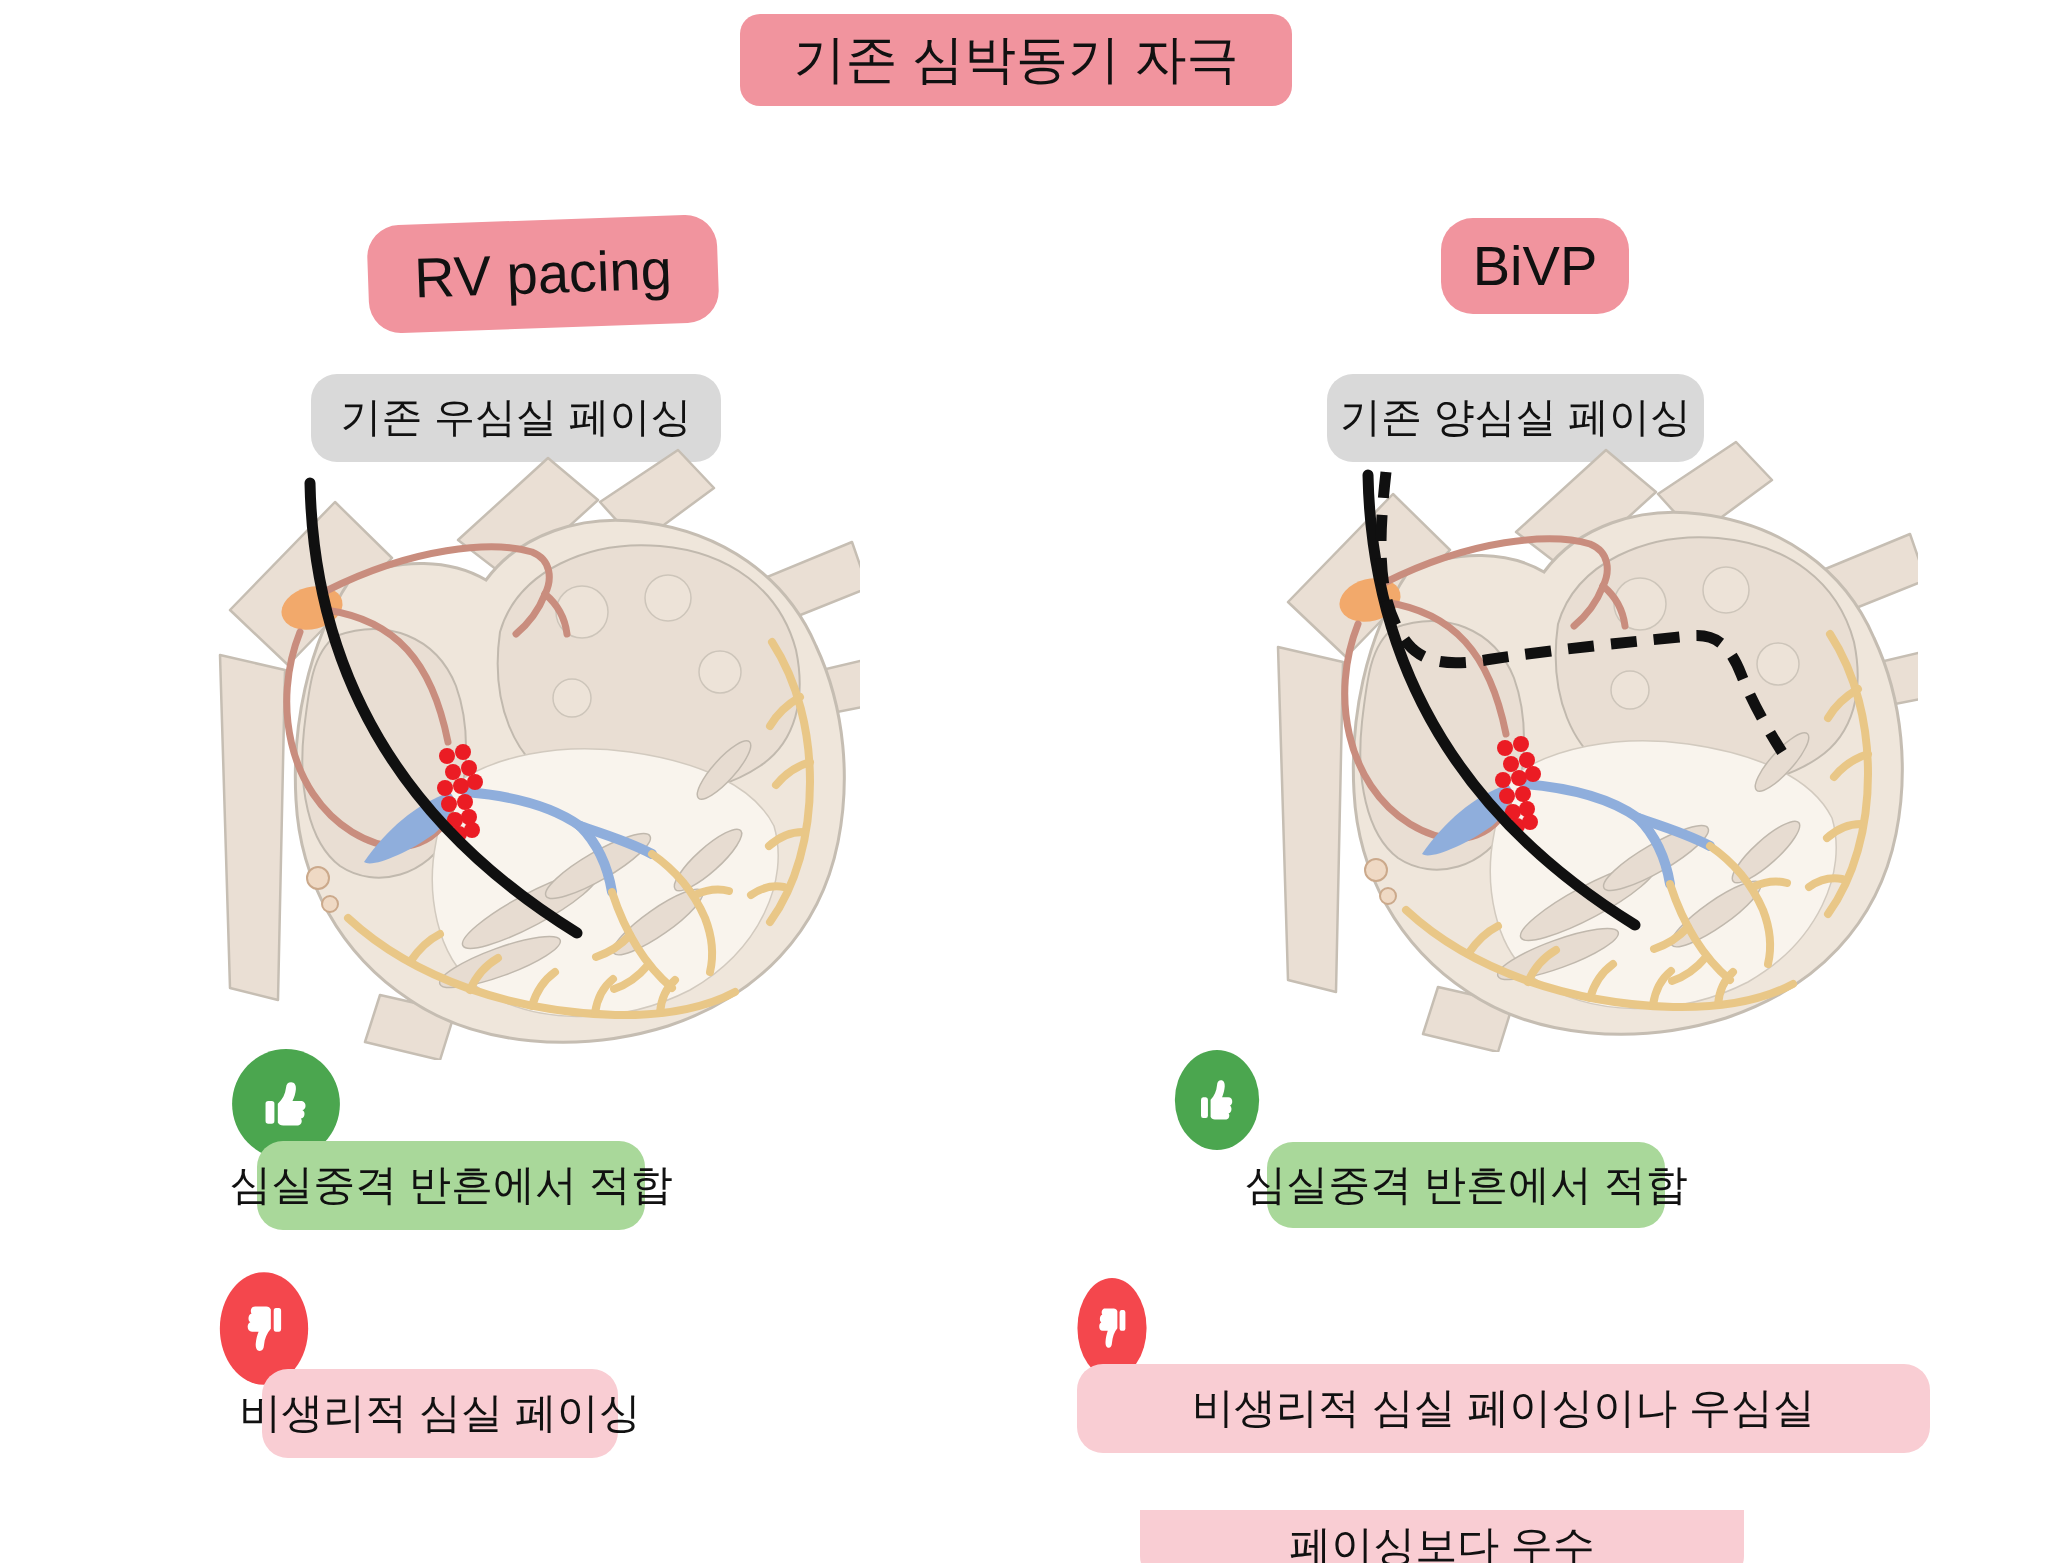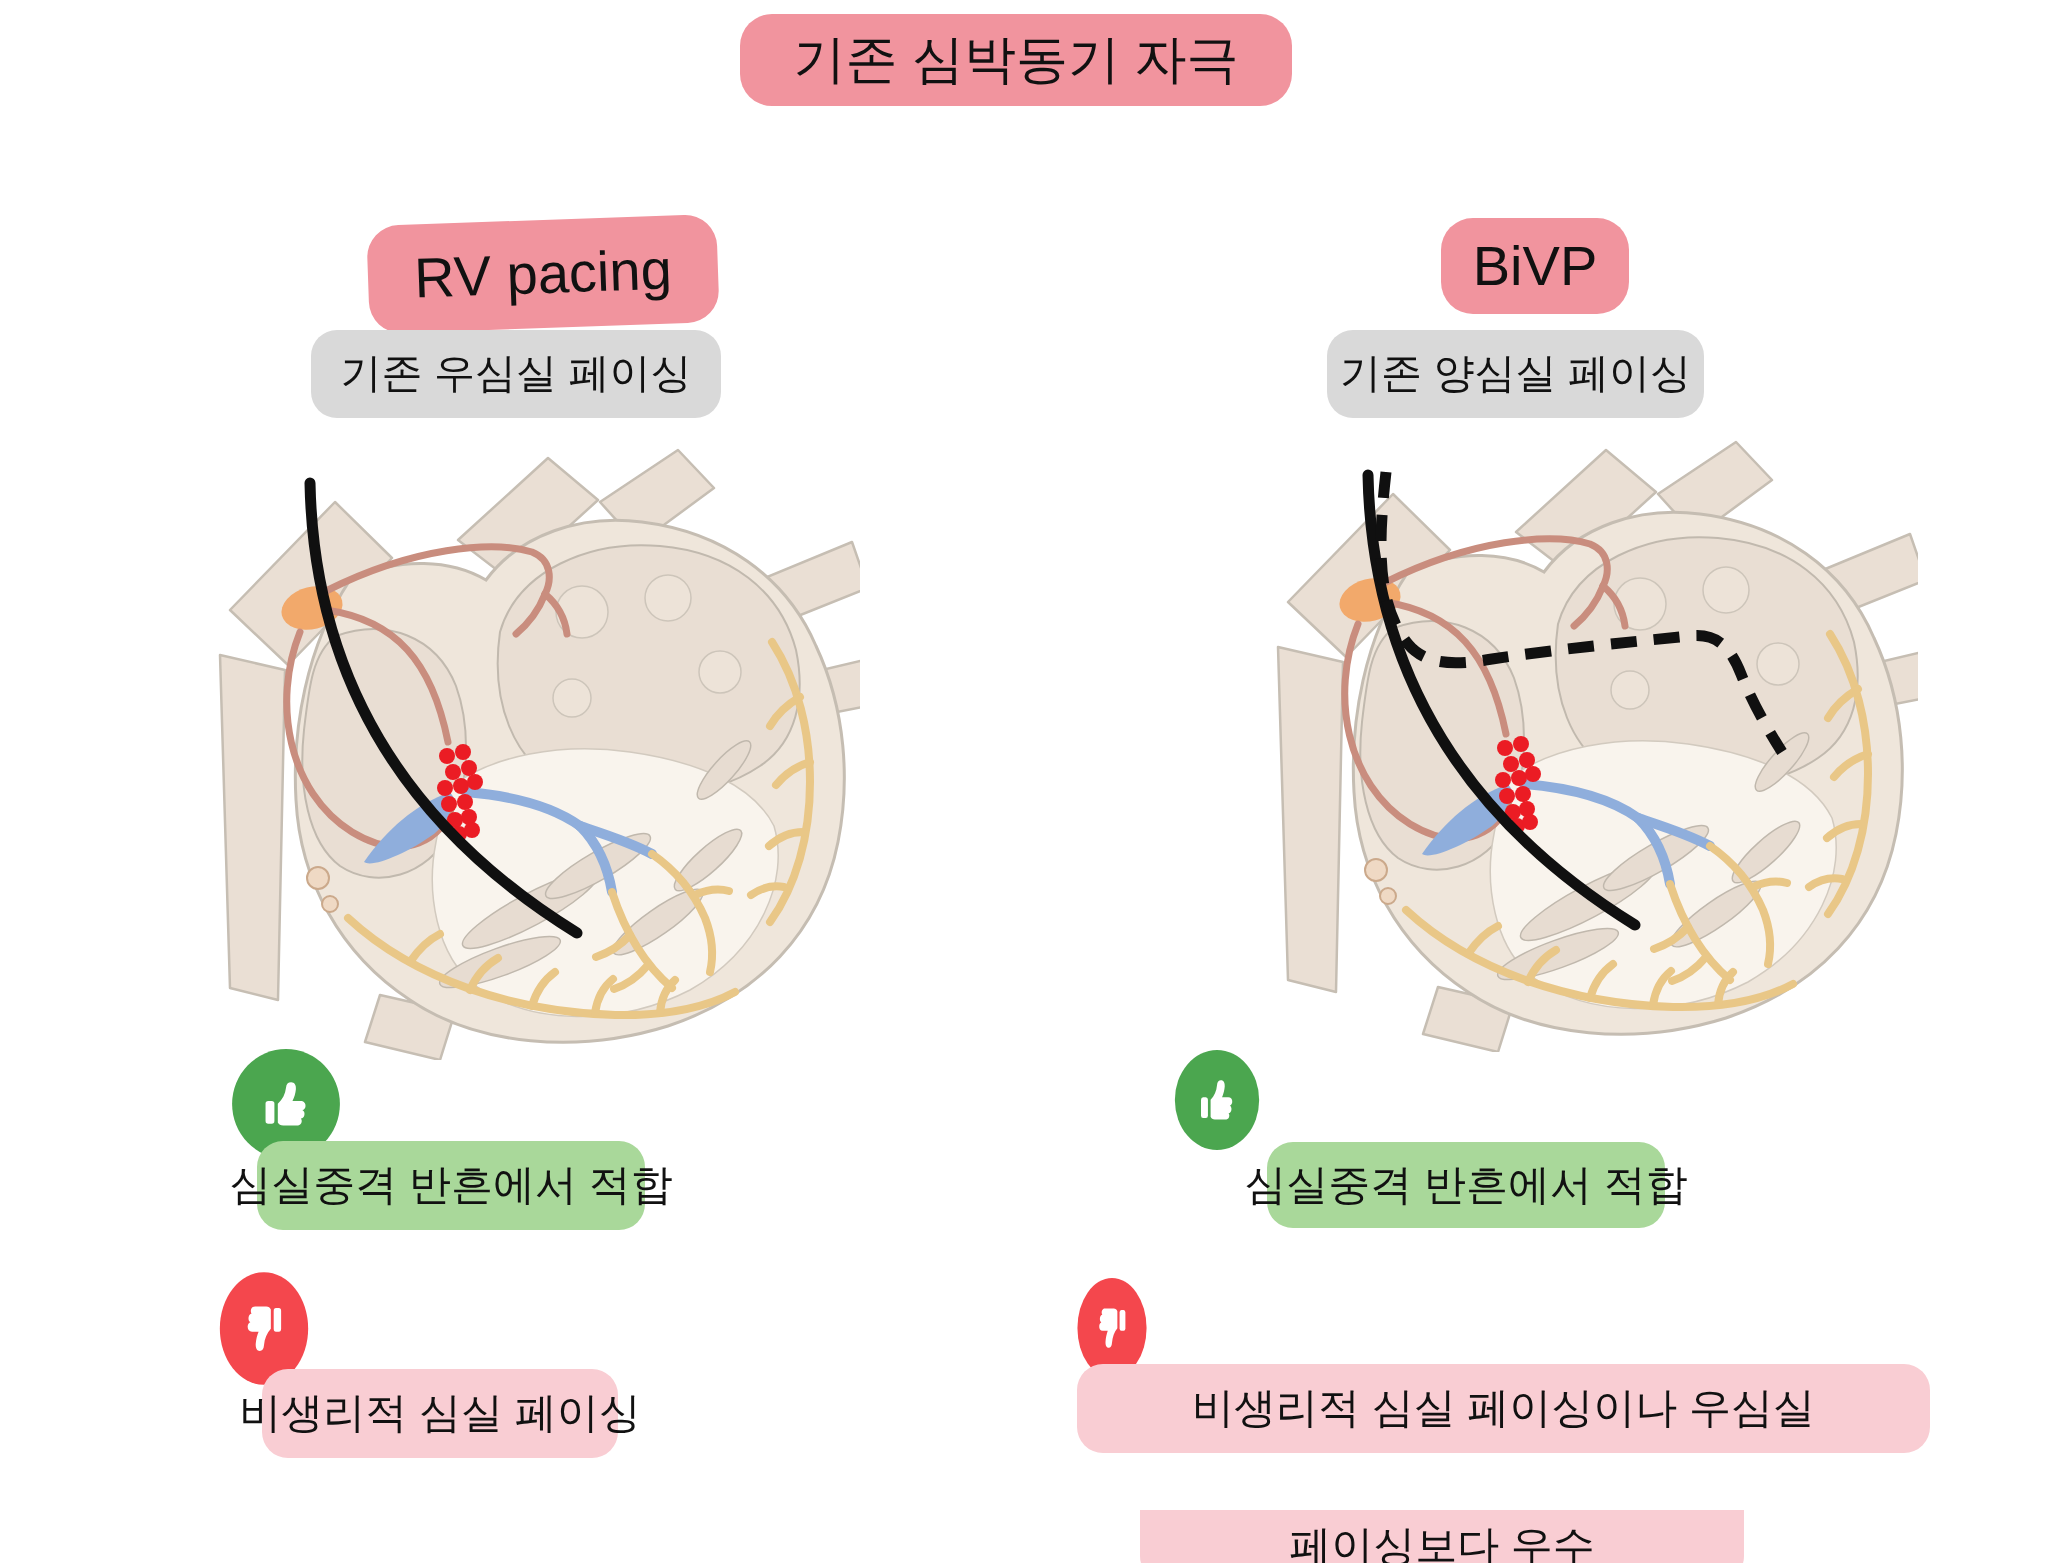--- a/index.html
+++ b/index.html
@@ -11,24 +11,24 @@
   #canvas{
     position:relative; width:2063px; height:1563px; background:#FFFFFF;
     font-family:"Liberation Sans","DejaVu Sans",sans-serif; color:#111;
     overflow:hidden;
   }
   .badge{
     position:absolute; display:flex; align-items:center; justify-content:center;
     white-space:nowrap; color:#111; line-height:1.1;
   }
   .badge.pink{background:var(--badge-pink);}
-  .badge.gray{background:var(--badge-gray);}
+  .badge.gray{background:var(--badge-gray);margin-top:44px;}
   .badge.green{background:var(--badge-green);}
   .badge.lpink{background:var(--badge-light-pink);text-align:right;}
-  .title{font-size:52px; border-radius:32px;}
+  .title{font-size:52px; border-radius:20px;}
   .heading{font-size:56px; border-radius:32px;}
   .sub{font-size:41px; border-radius:26px;}
   .note{font-size:42px; border-radius:26px;}
   svg.abs{position:absolute;}
   .fill-green{fill:var(--icon-green);}
   .fill-red{fill:var(--icon-red);}
   .lead{stroke:var(--lead-black); stroke-width:11; fill:none;}
 </style>
 </head>
 <body>

